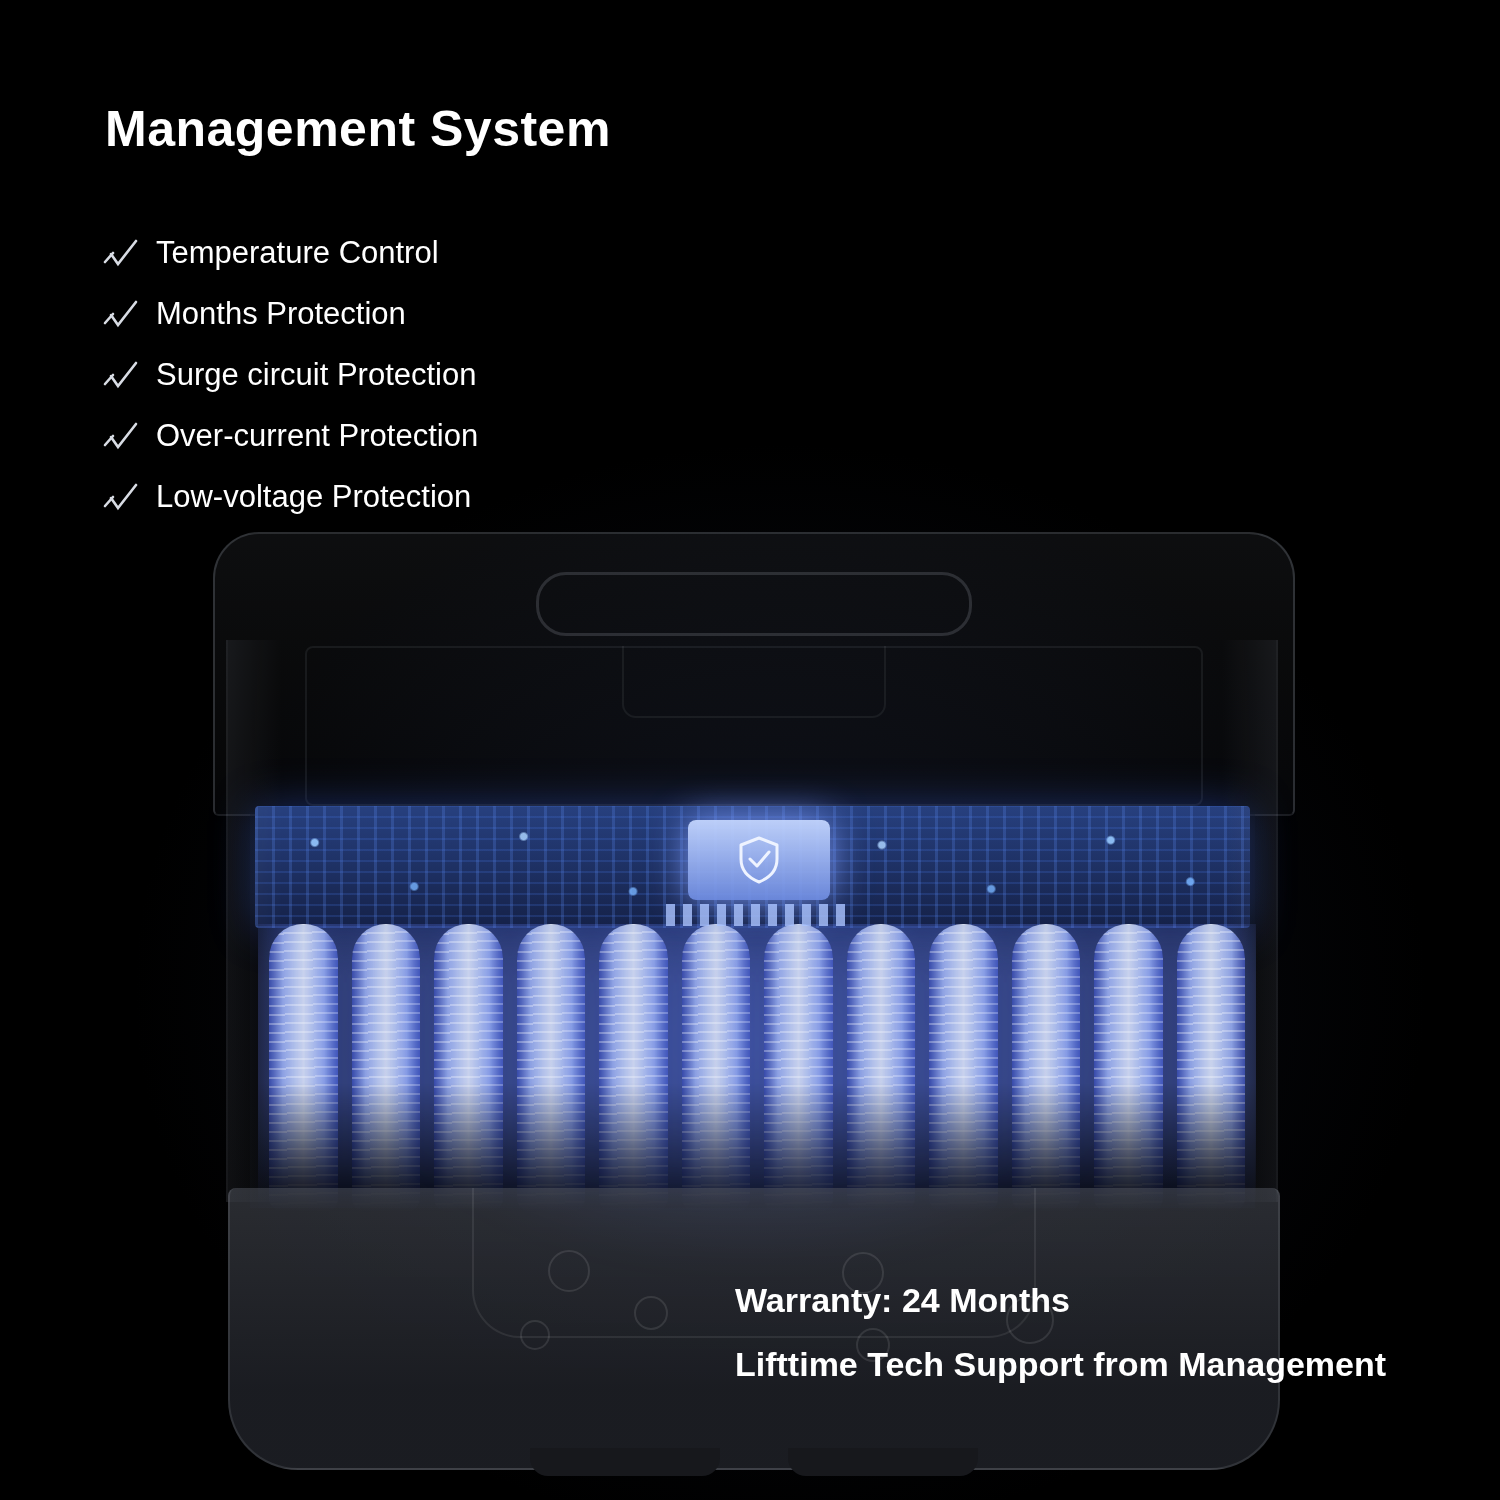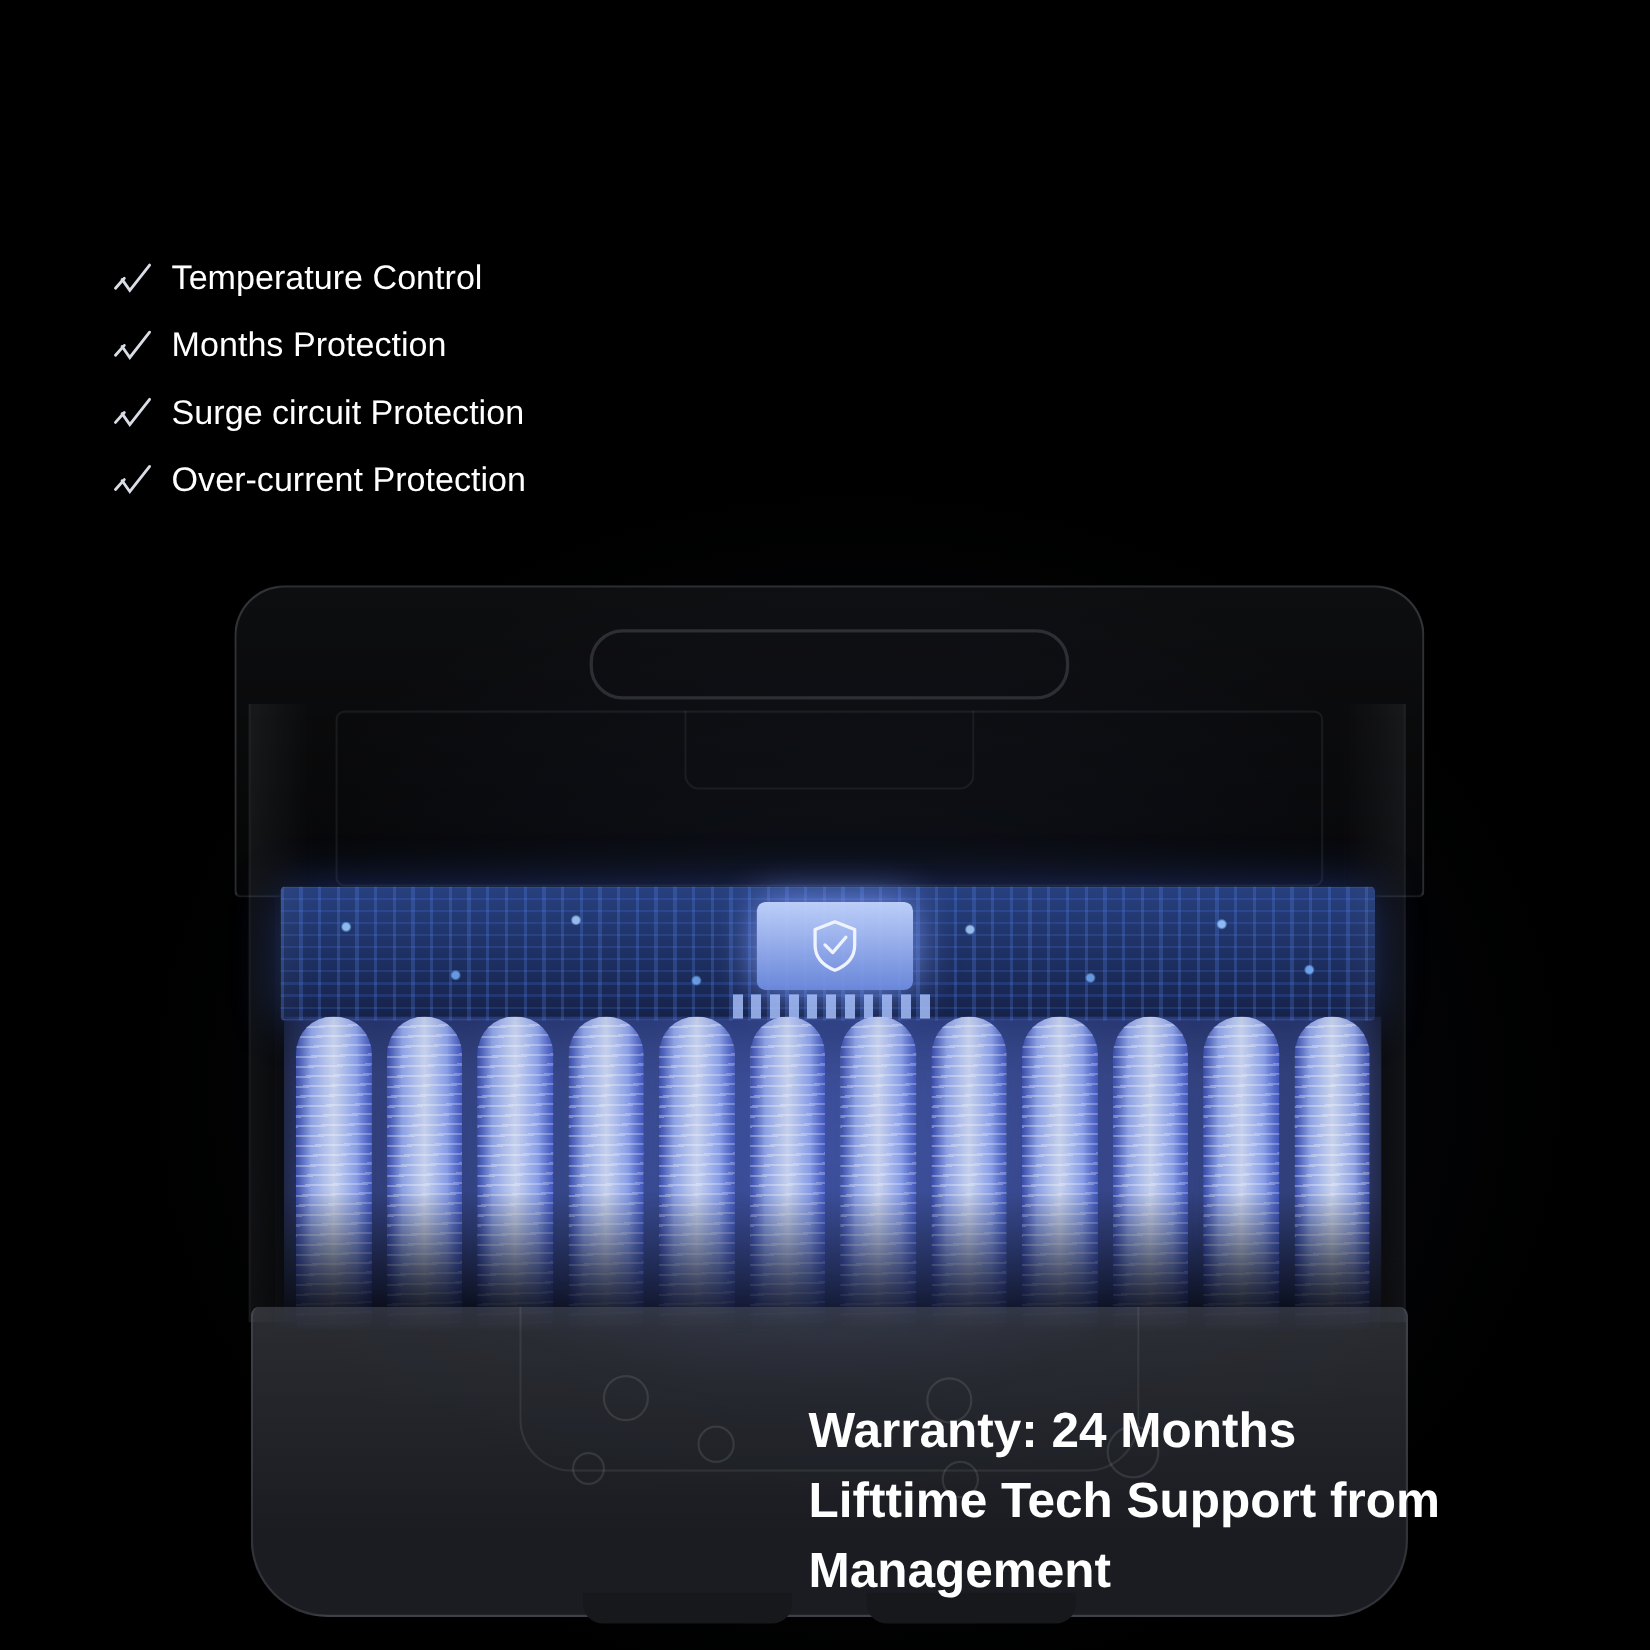--- a/index.html
+++ b/index.html
@@ -5,21 +5,21 @@
   html,body{margin:0;padding:0;background:#000;}
   body{width:1500px;height:1500px;overflow:hidden;font-family:"Liberation Sans",sans-serif;}
   .canvas{position:relative;width:1500px;height:1500px;
     background:radial-gradient(900px 760px at 52% 66%, rgba(32,40,68,0.35), rgba(0,0,0,0) 72%), #000;}
 
   
   .title{position:absolute;left:105px;top:100px;color:#fff;font-size:50px;font-weight:700;letter-spacing:0.5px;}
   .features{position:absolute;left:102px;top:222px;list-style:none;margin:0;padding:0;}
   .feature{display:flex;align-items:center;height:61px;color:#fff;font-size:31px;font-weight:400;}
   .check{width:38px;height:32px;margin-right:16px;flex:0 0 auto;}
-  .warranty{position:absolute;left:735px;top:1268px;z-index:30;color:#fff;font-weight:700;font-size:45px;line-height:64px;}
+  .warranty{position:absolute;left:735px;top:1268px;z-index:30;color:#fff;font-weight:700;font-size:34px;line-height:64px;}
 
   
   .glow-backdrop{position:absolute;left:180px;top:770px;width:1140px;height:650px;
     background:radial-gradient(50% 50% at 50% 42%, rgba(80,110,230,0.42), rgba(0,0,0,0) 70%);
     filter:blur(12px);z-index:1;}
 
   .device-top{position:absolute;left:213px;top:532px;width:1078px;height:280px;z-index:2;
     border:2px solid rgba(190,198,212,0.20);border-bottom-color:rgba(190,198,212,0.08);
     border-radius:46px 46px 6px 6px;
     background:linear-gradient(180deg, rgba(130,138,152,0.10), rgba(130,138,152,0.04));}
@@ -88,20 +88,21 @@
   .dot.d5{left:776px;top:108px;width:44px;height:44px;}
   .dot.d6{left:626px;top:140px;width:30px;height:30px;}
   .foot{position:absolute;bottom:-8px;width:190px;height:28px;background:#17181c;border-radius:0 0 18px 18px;}
   .foot.left{left:300px;} .foot.right{right:300px;}
 </style>
 </head>
 <body>
 
 <div class="canvas">
 
+  <div class="title">Management System</div>
 
   <ul class="features">
     <li class="feature">
       <svg class="check" viewBox="0 0 38 32">
         <path d="M9 17 L16 27 L34 4" fill="none" stroke="#d8dce4" stroke-width="2.6" stroke-linecap="round"></path>
         <path d="M3 25 L11 16" fill="none" stroke="#d8dce4" stroke-width="2.6" stroke-linecap="round"></path>
       </svg>
       <span>Temperature Control</span>
     </li>
     <li class="feature">
@@ -117,20 +118,27 @@
         <path d="M3 25 L11 16" fill="none" stroke="#d8dce4" stroke-width="2.6" stroke-linecap="round"></path>
       </svg>
       <span>Surge circuit Protection</span>
     </li>
     <li class="feature">
       <svg class="check" viewBox="0 0 38 32">
         <path d="M9 17 L16 27 L34 4" fill="none" stroke="#d8dce4" stroke-width="2.6" stroke-linecap="round"></path>
         <path d="M3 25 L11 16" fill="none" stroke="#d8dce4" stroke-width="2.6" stroke-linecap="round"></path>
       </svg>
       <span>Over-current Protection</span>
+    </li>
+    <li class="feature">
+      <svg class="check" viewBox="0 0 38 32">
+        <path d="M9 17 L16 27 L34 4" fill="none" stroke="#d8dce4" stroke-width="2.6" stroke-linecap="round"></path>
+        <path d="M3 25 L11 16" fill="none" stroke="#d8dce4" stroke-width="2.6" stroke-linecap="round"></path>
+      </svg>
+      <span>Low-voltage Protection</span>
     </li>
   </ul>
 
   <div class="glow-backdrop"></div>
 
   <div class="device-top">
     <div class="handle"></div>
     <div class="lid-inner"></div>
     <div class="lid-notch"></div>
   </div>

